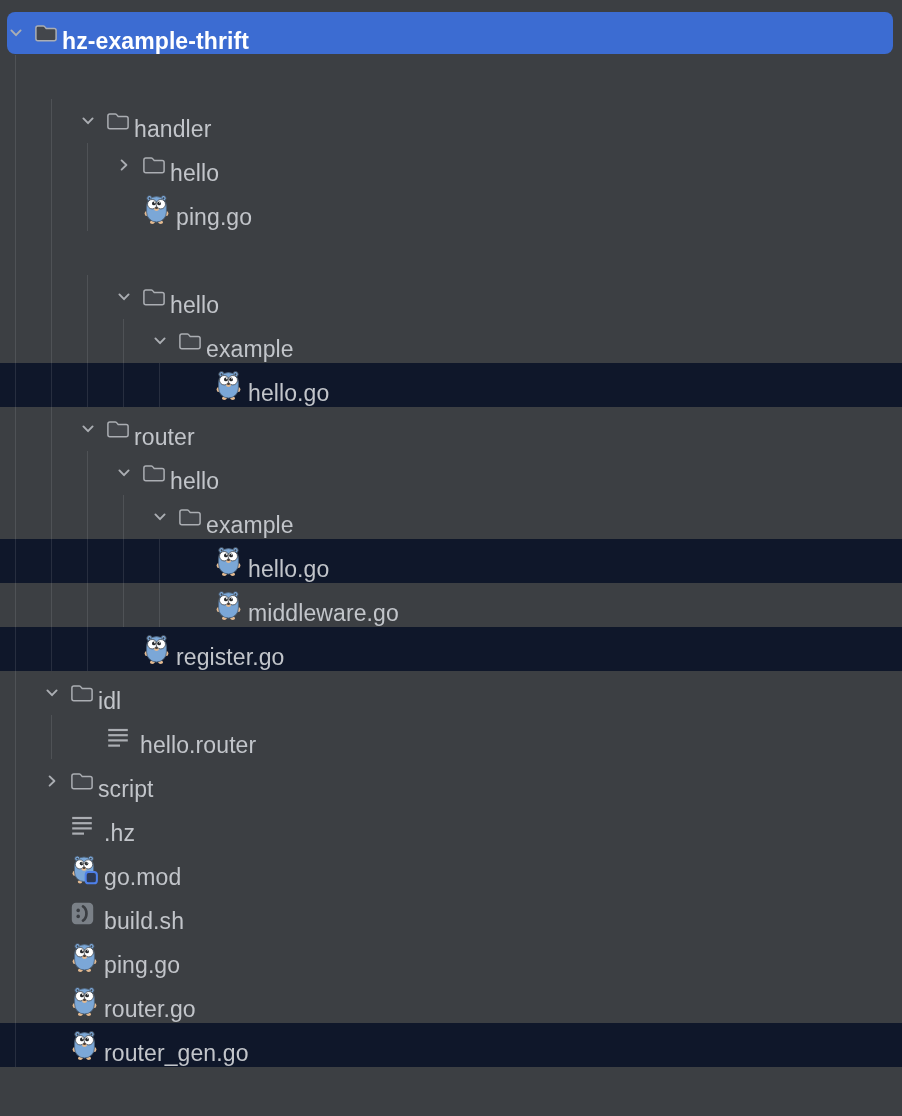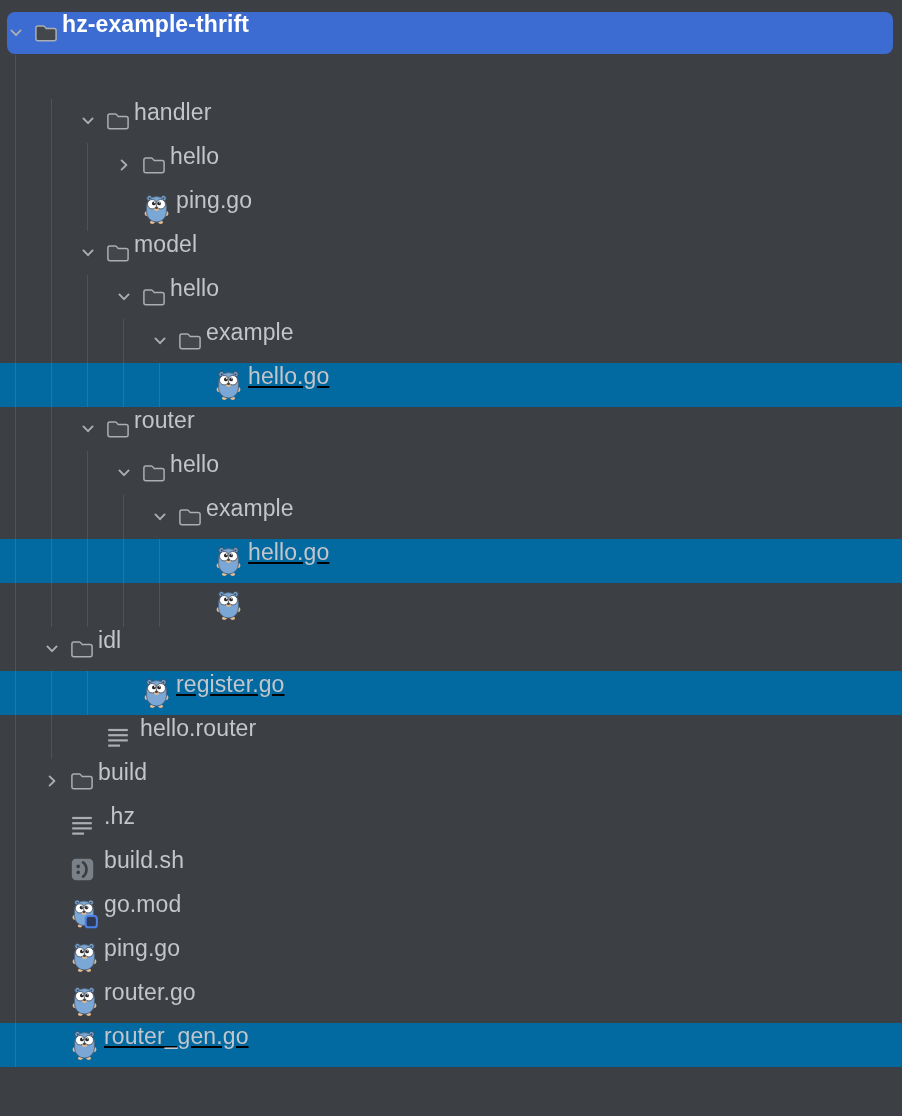--- a/index.html
+++ b/index.html
@@ -15,31 +15,31 @@
     padding-top:11px;
     box-sizing:border-box;
   }
   .row{
     position:relative;
     height:44px;
     display:flex;
     align-items:center;
     white-space:nowrap;
   }
-  .row.highlighted{ background:#0369a1;text-decoration:underline; }
+  .row.highlighted{ background:#0f172a; }
   .selbar{
     position:absolute;
     left:7px; right:9px; top:1px; bottom:1px;
     background:#3C6CD2;
     border-radius:8px;
   }
   .content{
     position:relative;
     display:flex;
-    align-items:flex-start;
+    align-items:flex-end;
     height:100%;
     z-index:2;
   }
   .guide{
     position:absolute;
     top:0; bottom:0;
     width:1px;
     background:rgba(255,255,255,0.10);
     z-index:1;
   }
@@ -167,34 +167,20 @@
             <ellipse cx="13.5" cy="15.2" rx="2.3" ry="1.7" fill="#E3B98F"></ellipse>
             <ellipse cx="13.5" cy="14" rx="1.5" ry="1.1" fill="#463931"></ellipse>
           </svg>
         </span>
         <span class="label">ping.go</span>
       </span>
     </div>
     <div class="row normal">
       <div class="guide" style="left: 15px;"></div>
       <div class="guide" style="left: 51px;"></div>
-      <span class="content">
-        <span class="indent" style="width: 72px;"></span>
-        <span class="chev">
-          <svg width="18" height="18" viewBox="0 0 18 18">
-            <polyline points="4.4,6.4 9,11.2 13.6,6.4" fill="none" stroke="#ABAEB3" stroke-width="1.9" stroke-linecap="round" stroke-linejoin="round"></polyline>
-          </svg>
-        </span>
-        <span class="icon folder-slot">
-          <svg width="22" height="20" viewBox="0 0 22 20">
-            <path d="M2.9 3 h5.3 c0.55 0 1.05 0.22 1.4 0.62 L11.2 5.4 h7.9 c1.1 0 2 0.9 2 2 v8.4 c0 1.1 -0.9 2 -2 2 H2.9 c-1.1 0 -2 -0.9 -2 -2 V5 c0 -1.1 0.9 -2 2 -2 z" fill="#43464B" stroke="#ABAEB3" stroke-width="1.5" stroke-linejoin="round"></path>
-          </svg>
-        </span>
-        <span class="label">model</span>
-      </span>
     </div>
     <div class="row normal">
       <div class="guide" style="left: 15px;"></div>
       <div class="guide" style="left: 51px;"></div>
       <div class="guide" style="left: 87px;"></div>
       <span class="content">
         <span class="indent" style="width: 108px;"></span>
         <span class="chev">
           <svg width="18" height="18" viewBox="0 0 18 18">
             <polyline points="4.4,6.4 9,11.2 13.6,6.4" fill="none" stroke="#ABAEB3" stroke-width="1.9" stroke-linecap="round" stroke-linejoin="round"></polyline>
@@ -374,68 +360,69 @@
             <circle cx="9.2" cy="10.2" r="4.7" fill="#FFFFFF" stroke="#34373B" stroke-width="0.7"></circle>
             <circle cx="17.8" cy="10.2" r="4.7" fill="#FFFFFF" stroke="#34373B" stroke-width="0.7"></circle>
             <circle cx="10.9" cy="9.4" r="1.9" fill="#26282B"></circle>
             <circle cx="11.6" cy="8.7" r="0.6" fill="#FFFFFF"></circle>
             <circle cx="16.1" cy="9.4" r="1.9" fill="#26282B"></circle>
             <circle cx="16.8" cy="8.7" r="0.6" fill="#FFFFFF"></circle>
             <ellipse cx="13.5" cy="15.2" rx="2.3" ry="1.7" fill="#E3B98F"></ellipse>
             <ellipse cx="13.5" cy="14" rx="1.5" ry="1.1" fill="#463931"></ellipse>
           </svg>
         </span>
+        <span class="label">middleware.go</span>
+      </span>
+    </div>
+    <div class="row highlighted">
+      <div class="guide" style="left: 15px;"></div>
+      <div class="guide" style="left: 51px;"></div>
+      <div class="guide" style="left: 87px;"></div>
+      <span class="content">
+        <span class="indent" style="width: 108px;"></span>
+        <span class="chev"></span>
+        <span class="icon file-slot">
+          <svg width="27" height="31" viewBox="0 0 27 31">
+            <circle cx="6.5" cy="4.2" r="2.7" fill="#7BA7D7" stroke="#3F4650" stroke-width="0.9"></circle>
+            <circle cx="6.5" cy="4.2" r="0.9" fill="#3F4650"></circle>
+            <circle cx="20.5" cy="4.2" r="2.7" fill="#7BA7D7" stroke="#3F4650" stroke-width="0.9"></circle>
+            <circle cx="20.5" cy="4.2" r="0.9" fill="#3F4650"></circle>
+            <ellipse cx="3.6" cy="19.5" rx="2" ry="2.6" fill="#E3B98F"></ellipse>
+            <ellipse cx="23.4" cy="19.5" rx="2" ry="2.6" fill="#E3B98F"></ellipse>
+            <ellipse cx="9.3" cy="28.3" rx="2.3" ry="1.7" fill="#E3B98F"></ellipse>
+            <ellipse cx="17.7" cy="28.3" rx="2.3" ry="1.7" fill="#E3B98F"></ellipse>
+            <rect x="3.6" y="2.6" width="19.8" height="25.4" rx="9.9" fill="#7BA7D7" stroke="#50677F" stroke-width="0.9"></rect>
+            <circle cx="9.2" cy="10.2" r="4.7" fill="#FFFFFF" stroke="#34373B" stroke-width="0.7"></circle>
+            <circle cx="17.8" cy="10.2" r="4.7" fill="#FFFFFF" stroke="#34373B" stroke-width="0.7"></circle>
+            <circle cx="10.9" cy="9.4" r="1.9" fill="#26282B"></circle>
+            <circle cx="11.6" cy="8.7" r="0.6" fill="#FFFFFF"></circle>
+            <circle cx="16.1" cy="9.4" r="1.9" fill="#26282B"></circle>
+            <circle cx="16.8" cy="8.7" r="0.6" fill="#FFFFFF"></circle>
+            <ellipse cx="13.5" cy="15.2" rx="2.3" ry="1.7" fill="#E3B98F"></ellipse>
+            <ellipse cx="13.5" cy="14" rx="1.5" ry="1.1" fill="#463931"></ellipse>
+          </svg>
+        </span>
+        <span class="label">register.go</span>
       </span>
     </div>
     <div class="row normal">
       <div class="guide" style="left: 15px;"></div>
       <span class="content">
         <span class="indent" style="width: 36px;"></span>
         <span class="chev">
           <svg width="18" height="18" viewBox="0 0 18 18">
             <polyline points="4.4,6.4 9,11.2 13.6,6.4" fill="none" stroke="#ABAEB3" stroke-width="1.9" stroke-linecap="round" stroke-linejoin="round"></polyline>
           </svg>
         </span>
         <span class="icon folder-slot">
           <svg width="22" height="20" viewBox="0 0 22 20">
             <path d="M2.9 3 h5.3 c0.55 0 1.05 0.22 1.4 0.62 L11.2 5.4 h7.9 c1.1 0 2 0.9 2 2 v8.4 c0 1.1 -0.9 2 -2 2 H2.9 c-1.1 0 -2 -0.9 -2 -2 V5 c0 -1.1 0.9 -2 2 -2 z" fill="#43464B" stroke="#ABAEB3" stroke-width="1.5" stroke-linejoin="round"></path>
           </svg>
         </span>
         <span class="label">idl</span>
-      </span>
-    </div>
-    <div class="row highlighted">
-      <div class="guide" style="left: 15px;"></div>
-      <div class="guide" style="left: 51px;"></div>
-      <div class="guide" style="left: 87px;"></div>
-      <span class="content">
-        <span class="indent" style="width: 108px;"></span>
-        <span class="chev"></span>
-        <span class="icon file-slot">
-          <svg width="27" height="31" viewBox="0 0 27 31">
-            <circle cx="6.5" cy="4.2" r="2.7" fill="#7BA7D7" stroke="#3F4650" stroke-width="0.9"></circle>
-            <circle cx="6.5" cy="4.2" r="0.9" fill="#3F4650"></circle>
-            <circle cx="20.5" cy="4.2" r="2.7" fill="#7BA7D7" stroke="#3F4650" stroke-width="0.9"></circle>
-            <circle cx="20.5" cy="4.2" r="0.9" fill="#3F4650"></circle>
-            <ellipse cx="3.6" cy="19.5" rx="2" ry="2.6" fill="#E3B98F"></ellipse>
-            <ellipse cx="23.4" cy="19.5" rx="2" ry="2.6" fill="#E3B98F"></ellipse>
-            <ellipse cx="9.3" cy="28.3" rx="2.3" ry="1.7" fill="#E3B98F"></ellipse>
-            <ellipse cx="17.7" cy="28.3" rx="2.3" ry="1.7" fill="#E3B98F"></ellipse>
-            <rect x="3.6" y="2.6" width="19.8" height="25.4" rx="9.9" fill="#7BA7D7" stroke="#50677F" stroke-width="0.9"></rect>
-            <circle cx="9.2" cy="10.2" r="4.7" fill="#FFFFFF" stroke="#34373B" stroke-width="0.7"></circle>
-            <circle cx="17.8" cy="10.2" r="4.7" fill="#FFFFFF" stroke="#34373B" stroke-width="0.7"></circle>
-            <circle cx="10.9" cy="9.4" r="1.9" fill="#26282B"></circle>
-            <circle cx="11.6" cy="8.7" r="0.6" fill="#FFFFFF"></circle>
-            <circle cx="16.1" cy="9.4" r="1.9" fill="#26282B"></circle>
-            <circle cx="16.8" cy="8.7" r="0.6" fill="#FFFFFF"></circle>
-            <ellipse cx="13.5" cy="15.2" rx="2.3" ry="1.7" fill="#E3B98F"></ellipse>
-            <ellipse cx="13.5" cy="14" rx="1.5" ry="1.1" fill="#463931"></ellipse>
-          </svg>
-        </span>
-        <span class="label">register.go</span>
       </span>
     </div>
     <div class="row normal">
       <div class="guide" style="left: 15px;"></div>
       <div class="guide" style="left: 51px;"></div>
       <span class="content">
         <span class="indent" style="width: 72px;"></span>
         <span class="chev"></span>
         <span class="icon file-slot">
           <svg width="22" height="24" viewBox="0 0 22 24">
@@ -457,21 +444,21 @@
         <span class="chev">
           <svg width="18" height="18" viewBox="0 0 18 18">
             <polyline points="6.6,4.4 11.4,9 6.6,13.6" fill="none" stroke="#ABAEB3" stroke-width="1.9" stroke-linecap="round" stroke-linejoin="round"></polyline>
           </svg>
         </span>
         <span class="icon folder-slot">
           <svg width="22" height="20" viewBox="0 0 22 20">
             <path d="M2.9 3 h5.3 c0.55 0 1.05 0.22 1.4 0.62 L11.2 5.4 h7.9 c1.1 0 2 0.9 2 2 v8.4 c0 1.1 -0.9 2 -2 2 H2.9 c-1.1 0 -2 -0.9 -2 -2 V5 c0 -1.1 0.9 -2 2 -2 z" fill="#43464B" stroke="#ABAEB3" stroke-width="1.5" stroke-linejoin="round"></path>
           </svg>
         </span>
-        <span class="label">build</span>
+        <span class="label">script</span>
       </span>
     </div>
     <div class="row normal">
       <div class="guide" style="left: 15px;"></div>
       <span class="content">
         <span class="indent" style="width: 36px;"></span>
         <span class="chev"></span>
         <span class="icon file-slot">
           <svg width="22" height="24" viewBox="0 0 22 24">
             <g stroke="#ABAEB3" stroke-width="2.2">
@@ -484,66 +471,66 @@
         </span>
         <span class="label">.hz</span>
       </span>
     </div>
     <div class="row normal">
       <div class="guide" style="left: 15px;"></div>
       <span class="content">
         <span class="indent" style="width: 36px;"></span>
         <span class="chev"></span>
         <span class="icon file-slot">
+          <svg width="29" height="31" viewBox="0 0 29 31">
+            <circle cx="6.5" cy="4.2" r="2.7" fill="#7BA7D7" stroke="#3F4650" stroke-width="0.9"></circle>
+            <circle cx="6.5" cy="4.2" r="0.9" fill="#3F4650"></circle>
+            <circle cx="20.5" cy="4.2" r="2.7" fill="#7BA7D7" stroke="#3F4650" stroke-width="0.9"></circle>
+            <circle cx="20.5" cy="4.2" r="0.9" fill="#3F4650"></circle>
+            <ellipse cx="3.6" cy="19.5" rx="2" ry="2.6" fill="#E3B98F"></ellipse>
+            <ellipse cx="23.4" cy="19.5" rx="2" ry="2.6" fill="#E3B98F"></ellipse>
+            <ellipse cx="9.3" cy="28.3" rx="2.3" ry="1.7" fill="#E3B98F"></ellipse>
+            <ellipse cx="17.7" cy="28.3" rx="2.3" ry="1.7" fill="#E3B98F"></ellipse>
+            <rect x="3.6" y="2.6" width="19.8" height="25.4" rx="9.9" fill="#7BA7D7" stroke="#50677F" stroke-width="0.9"></rect>
+            <circle cx="9.2" cy="10.2" r="4.7" fill="#FFFFFF" stroke="#34373B" stroke-width="0.7"></circle>
+            <circle cx="17.8" cy="10.2" r="4.7" fill="#FFFFFF" stroke="#34373B" stroke-width="0.7"></circle>
+            <circle cx="10.9" cy="9.4" r="1.9" fill="#26282B"></circle>
+            <circle cx="11.6" cy="8.7" r="0.6" fill="#FFFFFF"></circle>
+            <circle cx="16.1" cy="9.4" r="1.9" fill="#26282B"></circle>
+            <circle cx="16.8" cy="8.7" r="0.6" fill="#FFFFFF"></circle>
+            <ellipse cx="13.5" cy="15.2" rx="2.3" ry="1.7" fill="#E3B98F"></ellipse>
+            <ellipse cx="13.5" cy="14" rx="1.5" ry="1.1" fill="#463931"></ellipse>
+            <rect x="15.2" y="18.2" width="11.6" height="11.6" rx="3" fill="#2E3A54" stroke="#4E80EA" stroke-width="2.1"></rect>
+          </svg>
+        </span>
+        <span class="label">go.mod</span>
+      </span>
+    </div>
+    <div class="row normal">
+      <div class="guide" style="left: 15px;"></div>
+      <span class="content">
+        <span class="indent" style="width: 36px;"></span>
+        <span class="chev"></span>
+        <span class="icon file-slot">
           <svg width="23" height="23" viewBox="0 0 23 23">
             <rect x="0.8" y="0.8" width="21.4" height="21.4" rx="4.2" fill="#7A8087"></rect>
             <circle cx="7.2" cy="8.4" r="1.8" fill="#3A3D42"></circle>
             <circle cx="7.2" cy="14.4" r="1.8" fill="#3A3D42"></circle>
             <path d="M12 4.4 C16.6 7.4 16.6 15.6 12 18.6" fill="none" stroke="#3A3D42" stroke-width="2.7" stroke-linecap="round"></path>
           </svg>
         </span>
         <span class="label">build.sh</span>
       </span>
     </div>
     <div class="row normal">
       <div class="guide" style="left: 15px;"></div>
       <span class="content">
         <span class="indent" style="width: 36px;"></span>
         <span class="chev"></span>
         <span class="icon file-slot">
-          <svg width="29" height="31" viewBox="0 0 29 31">
-            <circle cx="6.5" cy="4.2" r="2.7" fill="#7BA7D7" stroke="#3F4650" stroke-width="0.9"></circle>
-            <circle cx="6.5" cy="4.2" r="0.9" fill="#3F4650"></circle>
-            <circle cx="20.5" cy="4.2" r="2.7" fill="#7BA7D7" stroke="#3F4650" stroke-width="0.9"></circle>
-            <circle cx="20.5" cy="4.2" r="0.9" fill="#3F4650"></circle>
-            <ellipse cx="3.6" cy="19.5" rx="2" ry="2.6" fill="#E3B98F"></ellipse>
-            <ellipse cx="23.4" cy="19.5" rx="2" ry="2.6" fill="#E3B98F"></ellipse>
-            <ellipse cx="9.3" cy="28.3" rx="2.3" ry="1.7" fill="#E3B98F"></ellipse>
-            <ellipse cx="17.7" cy="28.3" rx="2.3" ry="1.7" fill="#E3B98F"></ellipse>
-            <rect x="3.6" y="2.6" width="19.8" height="25.4" rx="9.9" fill="#7BA7D7" stroke="#50677F" stroke-width="0.9"></rect>
-            <circle cx="9.2" cy="10.2" r="4.7" fill="#FFFFFF" stroke="#34373B" stroke-width="0.7"></circle>
-            <circle cx="17.8" cy="10.2" r="4.7" fill="#FFFFFF" stroke="#34373B" stroke-width="0.7"></circle>
-            <circle cx="10.9" cy="9.4" r="1.9" fill="#26282B"></circle>
-            <circle cx="11.6" cy="8.7" r="0.6" fill="#FFFFFF"></circle>
-            <circle cx="16.1" cy="9.4" r="1.9" fill="#26282B"></circle>
-            <circle cx="16.8" cy="8.7" r="0.6" fill="#FFFFFF"></circle>
-            <ellipse cx="13.5" cy="15.2" rx="2.3" ry="1.7" fill="#E3B98F"></ellipse>
-            <ellipse cx="13.5" cy="14" rx="1.5" ry="1.1" fill="#463931"></ellipse>
-            <rect x="15.2" y="18.2" width="11.6" height="11.6" rx="3" fill="#2E3A54" stroke="#4E80EA" stroke-width="2.1"></rect>
-          </svg>
-        </span>
-        <span class="label">go.mod</span>
-      </span>
-    </div>
-    <div class="row normal">
-      <div class="guide" style="left: 15px;"></div>
-      <span class="content">
-        <span class="indent" style="width: 36px;"></span>
-        <span class="chev"></span>
-        <span class="icon file-slot">
           <svg width="27" height="31" viewBox="0 0 27 31">
             <circle cx="6.5" cy="4.2" r="2.7" fill="#7BA7D7" stroke="#3F4650" stroke-width="0.9"></circle>
             <circle cx="6.5" cy="4.2" r="0.9" fill="#3F4650"></circle>
             <circle cx="20.5" cy="4.2" r="2.7" fill="#7BA7D7" stroke="#3F4650" stroke-width="0.9"></circle>
             <circle cx="20.5" cy="4.2" r="0.9" fill="#3F4650"></circle>
             <ellipse cx="3.6" cy="19.5" rx="2" ry="2.6" fill="#E3B98F"></ellipse>
             <ellipse cx="23.4" cy="19.5" rx="2" ry="2.6" fill="#E3B98F"></ellipse>
             <ellipse cx="9.3" cy="28.3" rx="2.3" ry="1.7" fill="#E3B98F"></ellipse>
             <ellipse cx="17.7" cy="28.3" rx="2.3" ry="1.7" fill="#E3B98F"></ellipse>
             <rect x="3.6" y="2.6" width="19.8" height="25.4" rx="9.9" fill="#7BA7D7" stroke="#50677F" stroke-width="0.9"></rect>

